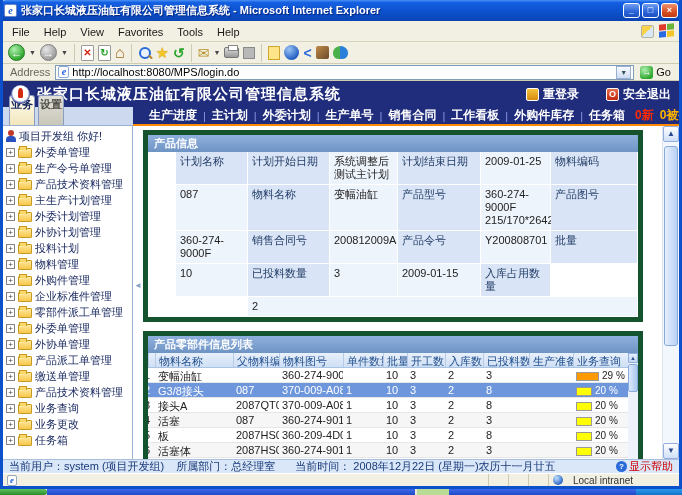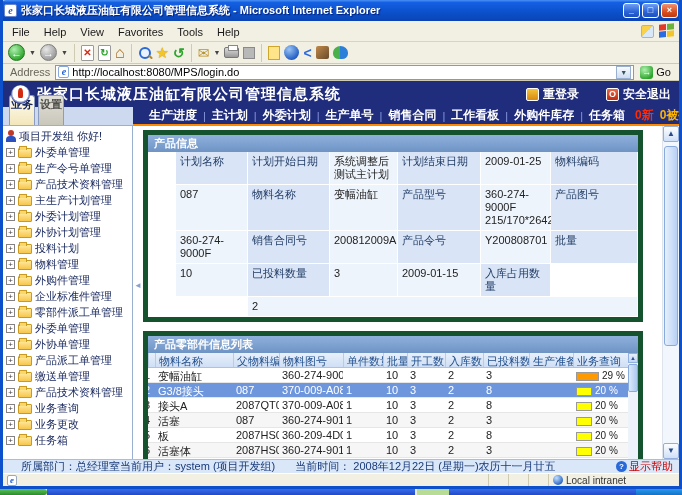--- a/index.html
+++ b/index.html
@@ -147,21 +147,21 @@
   .pagestatus { height:14px; background:#d9e7f8; border-top:1px solid #a8bedc; display:flex; align-items:center; font-size:11px; color:#1a3a78; padding:0 6px; white-space:nowrap; overflow:hidden; }
   .ps-time { margin-left:20px; }
   .ps-help { margin-left:auto; color:#cc0000; display:flex; align-items:center; gap:2px; }
   .help-q { width:11px; height:11px; border-radius:50%; background:#2a6ad8; color:#fff; font-size:8px; font-weight:bold; text-align:center; line-height:11px; }
 
   
   .iestatus { height:13px; background:#f2efe3; border-top:1px solid #fff; display:flex; align-items:center; font-size:10px; color:#333; }
   .ies-left { flex:1; display:flex; align-items:center; padding-left:4px; border-right:1px solid #cfcbb2; height:100%; }
   .ies-e { color:#1b5cd8; font:italic bold 9px/9px "Liberation Serif",serif; border:1px solid #9ab; border-radius:2px; width:10px; height:11px; text-align:center; background:#fff; }
   .ies-cell { width:20px; height:100%; border-right:1px solid #cfcbb2; }
-  .ies-zone { width:130px; height:100%; display:flex; align-items:center; gap:3px; padding-left:4px; }
+  .ies-zone { width:130px; height:100%; display:flex; align-items:center; gap:10px; padding-left:4px; }
   .globe { width:10px; height:10px; border-radius:50%; background:radial-gradient(circle at 35% 30%,#bfe0ff,#1d5ac0 80%); }
 
   
   .taskbar { height:6px; display:flex; }
   .tb-start { width:47px; background:linear-gradient(#5cc45c,#2a8a2a); border-radius:0 3px 3px 0; }
   .tb-main { flex:1; background:linear-gradient(#3a6ae8,#1f4ac8); }
   .tb-item { width:32px; background:#b8dc96; margin-left:2px; }
   .tb-tray { width:46px; background:linear-gradient(#2a9aee,#1272c8); }
 </style>
 </head>
@@ -591,22 +591,22 @@
 
       <div class="vscroll">
         <span class="vs-arrow">▲</span>
         <span class="vs-thumb"></span>
         <span class="vs-track-rest"></span>
         <span class="vs-arrow">▼</span>
       </div>
     </div>
 
     <div class="pagestatus">
+      <span>当前用户：system (项目开发组)</span>
       <span style="margin-left:12px;">所属部门：总经理室</span>
-      <span>当前用户：system (项目开发组)</span>
       <span class="ps-time">当前时间：  2008年12月22日 (星期一)农历十一月廿五</span>
       <span class="ps-help">
         <span class="help-q">?</span>
         <span>显示帮助</span>
       </span>
     </div>
 
     <div class="iestatus">
       <span class="ies-left">
         <span class="ies-e">e</span>

